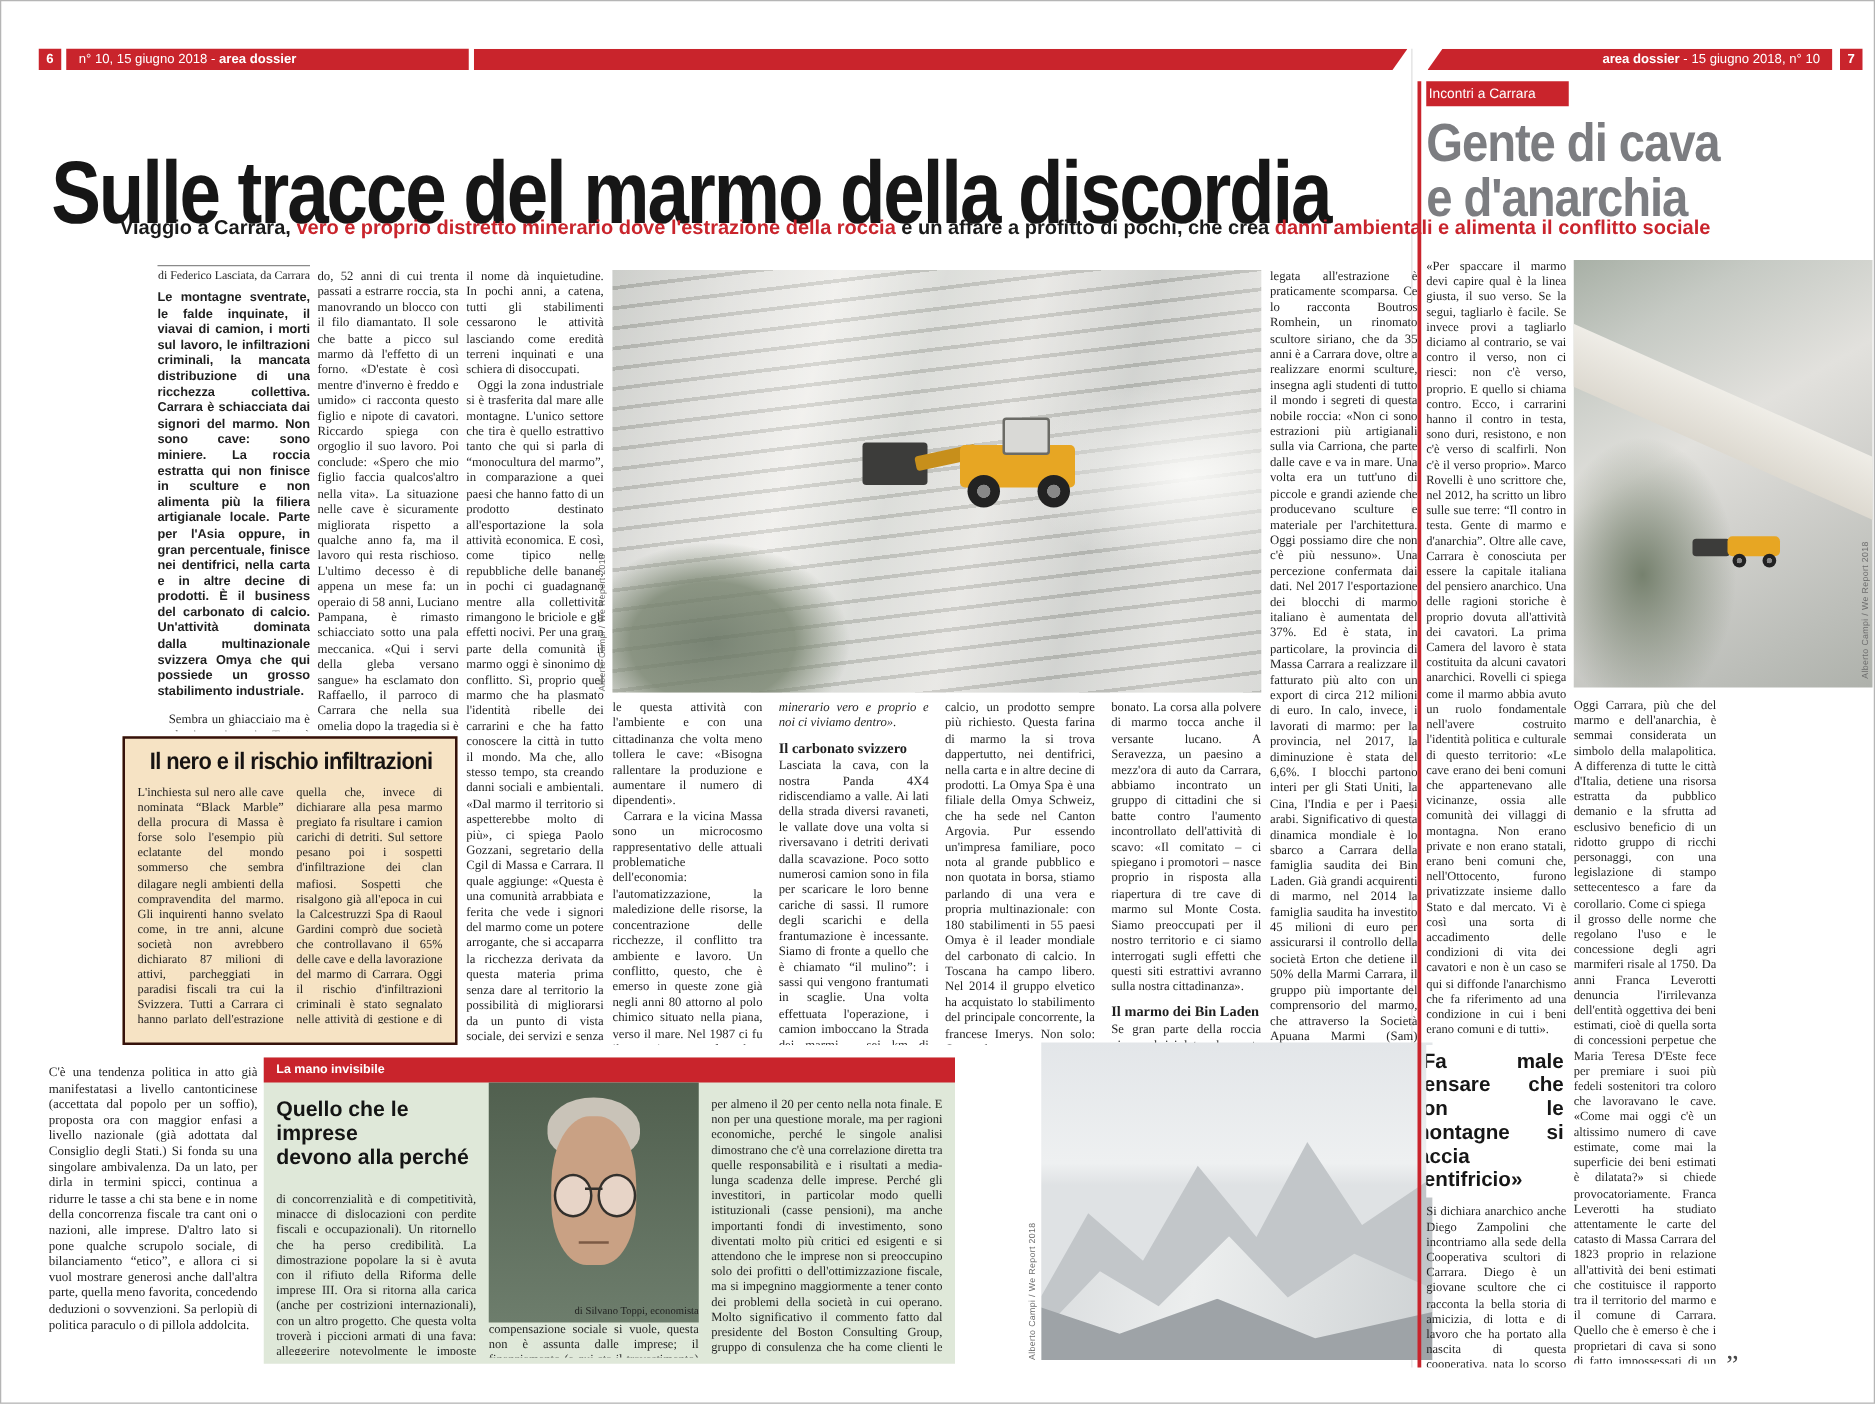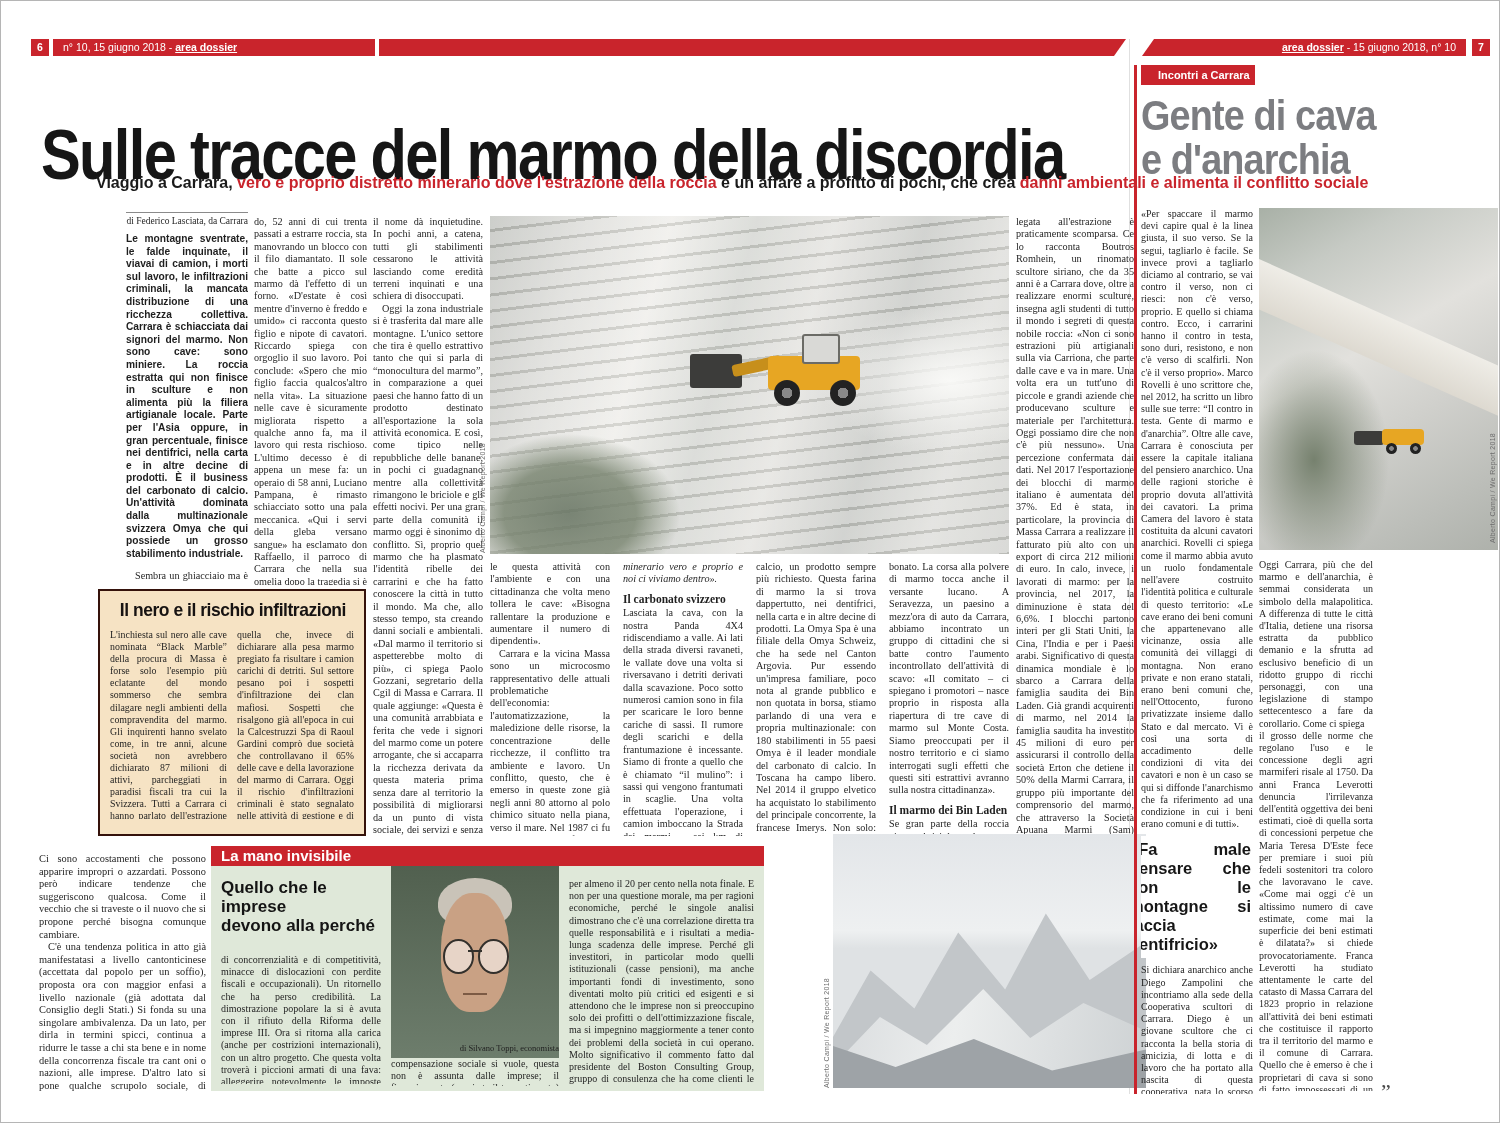--- a/index.html
+++ b/index.html
@@ -6,21 +6,21 @@
   #canvas{position:relative;width:1500px;height:1123px;background:#ffffff;
     font-family:"Liberation Serif", serif;color:#1f1f1f;overflow:hidden;
     border:1px solid #b5b5b5;box-sizing:border-box;}
   .abs{position:absolute;}
   
   .redbar{background:#c9242c;color:#fff;font-family:"Liberation Sans",sans-serif;
     font-size:10.5px;height:17px;line-height:17px;}
   .numbox{width:18px;text-align:center;font-weight:bold;}
   .slant-l{clip-path:polygon(12px 0,100% 0,100% 100%,0 100%);}
   .slant-r{clip-path:polygon(0 0,100% 0,calc(100% - 12px) 100%,0 100%);}
-  .barbold{font-weight:bold;text-decoration:underline;}
+  .barbold{font-weight:bold;}
   
   #p6-headline{font-family:"Liberation Sans",sans-serif;font-weight:bold;
     font-size:71px;letter-spacing:-2px;color:#161616;transform:scaleX(.84);
     transform-origin:left top;white-space:nowrap;}
   #standfirst{font-family:"Liberation Sans",sans-serif;font-weight:bold;
     font-size:16px;white-space:nowrap;}
   
   .col{font-size:10.2px;line-height:12.4px;text-align:justify;overflow:hidden;}
   .col p{margin:0;}
   .col p + p{text-indent:9px;}
@@ -37,28 +37,28 @@
   #nero-box{background:#f6e3c4;border:2px solid #35120b;box-sizing:border-box;
     padding:8px 10px;}
   #nero-title{font-family:"Liberation Sans",sans-serif;font-weight:bold;
     font-size:19px;letter-spacing:-.5px;text-align:center;color:#171312;
     transform:scaleX(.92);transform-origin:center top;margin-bottom:8px;white-space:nowrap;}
   .nero-cols{display:flex;gap:10px;}
   .nero-cols .col{font-size:9.9px;line-height:12.1px;width:50%;height:190px;}
   
   #inv-box{background:#dfe8d9;}
   #inv-bar{background:#c9242c;color:#fff;font-family:"Liberation Sans",sans-serif;
-    font-weight:bold;font-size:15px;height:20px;line-height:20px;padding-left:10px;}
+    font-weight:bold;font-size:10px;height:20px;line-height:20px;padding-left:10px;}
   #inv-headline{font-family:"Liberation Sans",sans-serif;font-weight:bold;
     font-size:17px;line-height:19px;color:#141414;}
   #inv-byline{font-size:8.5px;text-align:right;margin-top:3px;}
   
   #p7-tag,#p7-divider{background:#c9242c;}
-  #p7-tag{color:#fff;font-family:"Liberation Sans",sans-serif;font-weight:bold;
-    font-size:11px;height:20px;line-height:20px;padding-left:17px;}
+  #p7-tag{color:#fff;font-family:"Liberation Sans",sans-serif;font-weight:normal;
+    font-size:11px;height:20px;line-height:20px;padding-left:2px;}
   #p7-headline{font-family:"Liberation Sans",sans-serif;font-weight:bold;
     font-size:43px;line-height:44px;letter-spacing:-1px;color:#7c7d81;
     transform:scaleX(.88);transform-origin:left top;white-space:nowrap;}
   #pullquote{font-family:"Liberation Sans",sans-serif;font-weight:bold;
     font-size:16.5px;line-height:19px;color:#161616;background:#fff;
     margin:6px 0 6px -14px;padding:4px 2px;}
   #end-mark{font-size:22px;color:#4a4a4a;font-family:"Liberation Serif",serif;}
   
   .photo{overflow:hidden;}
   #photo-main{background:
@@ -178,21 +178,20 @@
       <div class="col">
           <p>L'inchiesta sul nero alle cave nominata “Black Marble” della procura di Massa è forse solo l'esempio più eclatante del mondo sommerso che sembra dilagare negli ambienti della compravendita del marmo. Gli inquirenti hanno svelato come, in tre anni, alcune società non avrebbero dichiarato 87 milioni di attivi, parcheggiati in paradisi fiscali tra cui la Svizzera. Tutti a Carrara ci hanno parlato dell'estrazione fantasma, quella cioè che evita la Strada dei marmi, la pesa pubblica ad essa connessa e finisce per alimentare l'economia al nero. Oppure</p>
         </div>
       <div class="col">
           <p>quella che, invece di dichiarare alla pesa marmo pregiato fa risultare i camion carichi di detriti. Sul settore pesano poi i sospetti d'infiltrazione dei clan mafiosi. Sospetti che risalgono già all'epoca in cui la Calcestruzzi Spa di Raoul Gardini comprò due società che controllavano il 65% delle cave e della lavorazione del marmo di Carrara. Oggi il rischio d'infiltrazioni criminali è stato segnalato nelle attività di gestione e di trasporto dei rifiuti così come nella gestione di alcune cave. La Dia aveva segnalato il rischio infiltrazioni anche a riguardo della stessa Strada dei marmi.</p>
         </div>
     </div>
   </div>
 
   <div class="abs col" style="left:38px;top:852px;width:167px;height:238px;font-size:10.4px;line-height:12.6px;">
-      <p>Ci sono accostamenti che possono apparire impropri o azzardati. Possono però indicare tendenze che suggeriscono qualcosa. Come il vecchio che si traveste o il nuovo che si propone perché bisogna comunque cambiare.</p>
       <p>C'è una tendenza politica in atto già manifestatasi a livello cantonticinese (accettata dal popolo per un soffio), proposta ora con maggior enfasi a livello nazionale (già adottata dal Consiglio degli Stati.) Si fonda su una singolare ambivalenza. Da un lato, per dirla in termini spicci, continua a ridurre le tasse a chi sta bene e in nome della concorrenza fiscale tra cant oni o nazioni, alle imprese. D'altro lato si pone qualche scrupolo sociale, di bilanciamento “etico”, e allora ci si vuol mostrare generosi anche dall'altra parte, quella meno favorita, concedendo deduzioni o sovvenzioni. Sa perlopiù di politica paraculo o di pillola addolcita.</p>
     </div>
 
   <div class="abs" id="inv-box" style="left:210px;top:845px;width:553px;height:245px;">
     <div id="inv-bar">La mano invisibile</div>
     <div class="abs" style="left:10px;top:32px;width:165px;">
       <div id="inv-headline"><span>Quello che le imprese</span><br>
       <span>devono alla perché</span></div>
     </div>
     <div class="abs" id="portrait" style="left:180px;top:0;width:168px;height:192px;">

